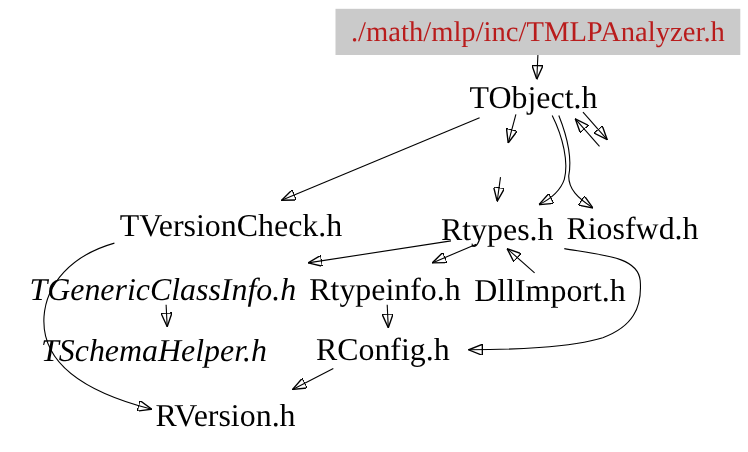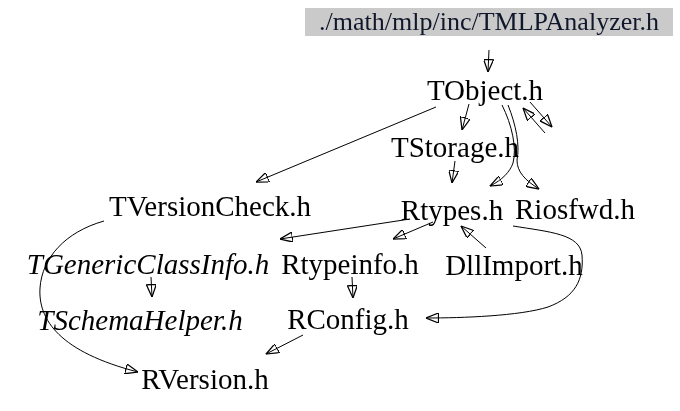--- a/index.html
+++ b/index.html
@@ -16,35 +16,35 @@
     position:absolute;
     transform:translate(-50%,-50%);
     font-size:29px;
     color:#000;
     white-space:nowrap;
     line-height:1;
     cursor:pointer;
   }
   .root-node{
     position:absolute;
-    left:305px;top:8px;width:368px;height:28px;
+    left:305px;top:8px;width:368px;height:42px;
     background:#cacaca;
     display:flex;align-items:center;justify-content:center;
-    font-size:26px;color:#0f172a;white-space:nowrap;
+    font-size:26px;color:#b91c1c;white-space:nowrap;
   }
   
   .n-tobject{left:485px;top:90px;}
   .n-tstorage{left:455px;top:147px;}
   .n-tbuffer{left:604px;top:147px;}
   .n-tversioncheck{left:210px;top:206px;}
   .n-rtypes{left:452px;top:210px;text-align:center;}
   .n-riosfwd{left:575px;top:209px;}
   .n-tgenericclassinfo{left:148px;top:264px;font-style:italic;}
   .n-rtypeinfo{left:350px;top:264px;}
-  .n-dllimport{left:500px;top:265px;margin-left:14px;}
+  .n-dllimport{left:500px;top:265px;}
   .n-tschemahelper{left:140px;top:320px;font-style:italic;}
   .n-rconfig{left:348px;top:319px;}
   .n-rversion{left:205px;top:379px;}
 </style>
 </head>
 <body>
 
 <div class="canvas">
 
   <svg class="edges" width="680" height="411" viewBox="0 0 680 411" xmlns="http://www.w3.org/2000/svg">
@@ -84,21 +84,20 @@
 
     <path d="M 104,221 C 65,232 42,258 40,288 C 38,320 60,352 138,372" marker-end="url(#arrow)"></path>
 
     <path d="M 303,335 L 266,354" marker-end="url(#arrow)"></path>
   </svg>
 
   <div class="root-node">./math/mlp/inc/TMLPAnalyzer.h</div>
 
   <div class="node n-tobject">TObject.h</div>
 
-  <div class="node n-tstorage">TStorage.h</div>
 
 
   <div class="node n-tversioncheck">TVersionCheck.h</div>
 
   <div class="node n-rtypes">Rtypes.h</div>
 
   <div class="node n-riosfwd">Riosfwd.h</div>
 
   <div class="node n-tgenericclassinfo">TGenericClassInfo.h</div>
 

